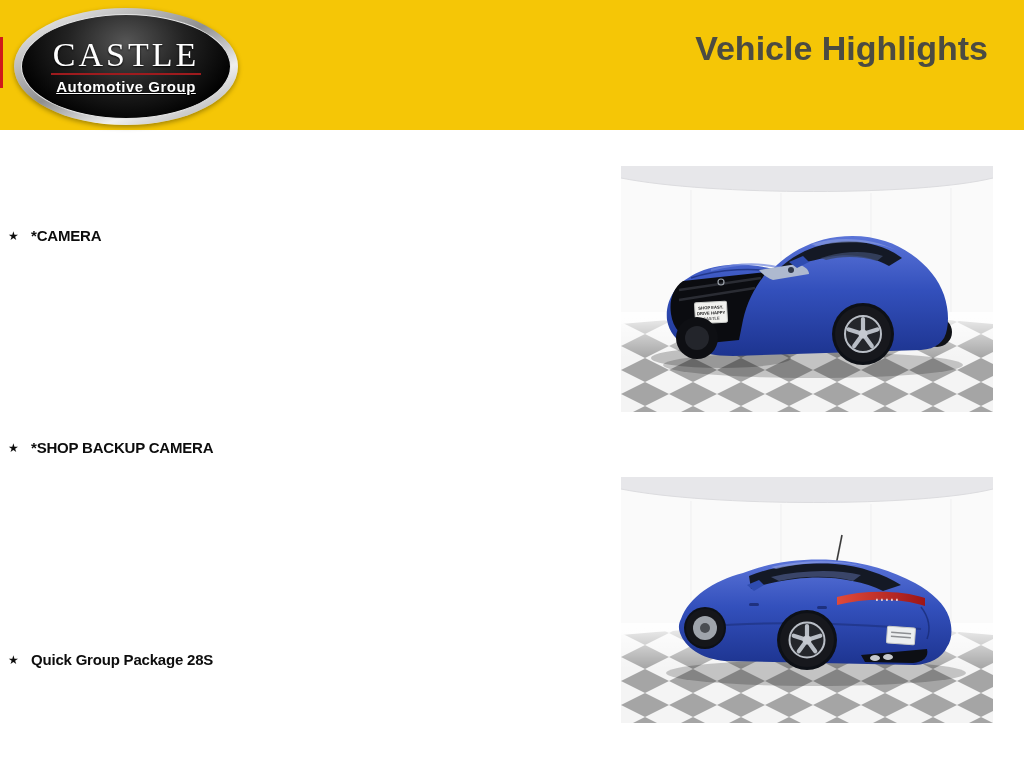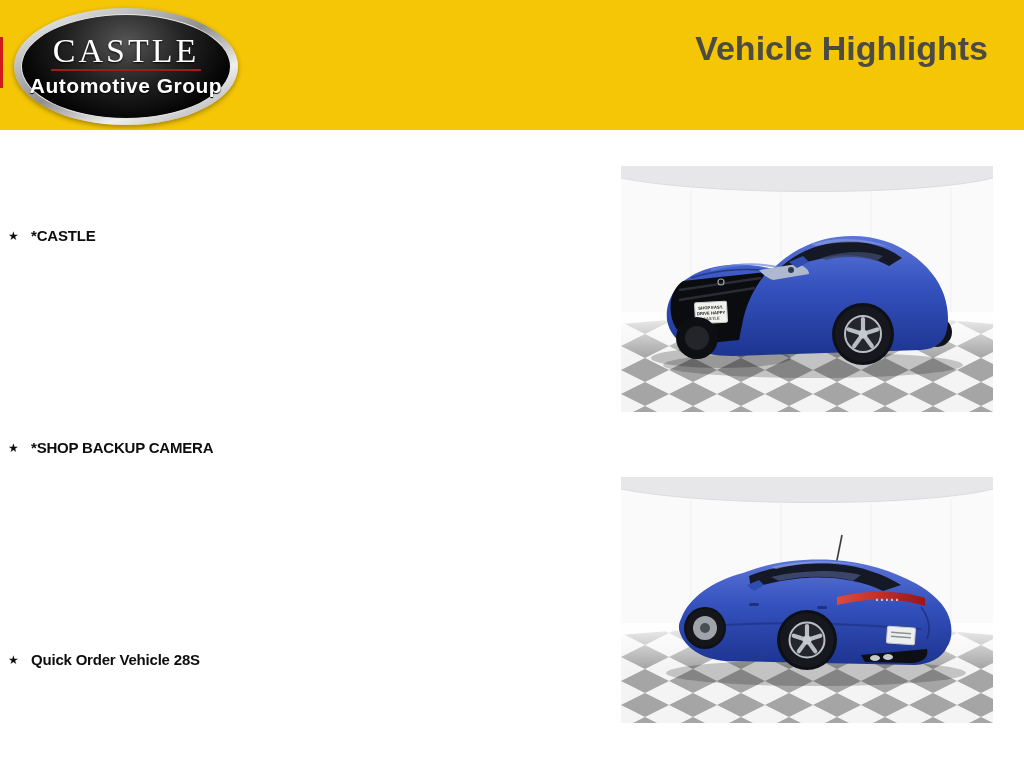--- a/index.html
+++ b/index.html
@@ -29,22 +29,23 @@
     border:1px solid #e4e4e4;
     display:flex;flex-direction:column;align-items:center;justify-content:center;
   }
   .logo-name{
     font-family:"Liberation Serif", serif;
     color:#ffffff;font-size:34px;letter-spacing:3px;line-height:32px;
     text-shadow:0 1px 2px #000;
   }
   .logo-underline{width:150px;height:2px;background:#9E1B1E;margin:2px 0 3px 0;}
   .logo-subtitle{
-    color:#ffffff;font-size:21px;font-weight:bold;letter-spacing:.5px;
+    color:#ffffff;font-size:15px;font-weight:bold;letter-spacing:.5px;
     text-shadow:0 1px 1px #000;
+    text-decoration:underline;
   }
   .banner-title{
     position:absolute;right:36px;top:28px;
     font-size:34px;font-weight:bold;color:#4B4B42;line-height:40px;
   }
   
   .hl-item{
     position:absolute;left:8px;display:flex;align-items:center;
     color:#0d0d0d;font-weight:bold;font-size:15px;letter-spacing:-0.2px;
     white-space:nowrap;
@@ -69,29 +70,29 @@
       <div class="logo-name">CASTLE</div>
       <div class="logo-underline"></div>
       <div class="logo-subtitle">Automotive Group</div>
     </div>
   </div>
   <div class="banner-title">Vehicle Highlights</div>
 </div>
 
 <div class="hl-item hl-1">
   <span class="star">★</span>
-  <span>*CASTLE</span>
+  <span>*CAMERA</span>
 </div>
 <div class="hl-item hl-2">
   <span class="star">★</span>
   <span>*SHOP BACKUP CAMERA</span>
 </div>
 <div class="hl-item hl-3">
   <span class="star">★</span>
-  <span>Quick Order Vehicle 28S</span>
+  <span>Quick Group Package 28S</span>
 </div>
 
 <div class="photo photo-top">
 <svg width="372" height="246" viewBox="0 0 372 246">
   <defs>
     <linearGradient id="gBody1" x1="0" y1="0" x2="0" y2="1">
       <stop offset="0" stop-color="#5b74d8"></stop>
           <stop offset="0.45" stop-color="#3350bc"></stop>
           <stop offset="1" stop-color="#1d3490"></stop>
     </linearGradient>

